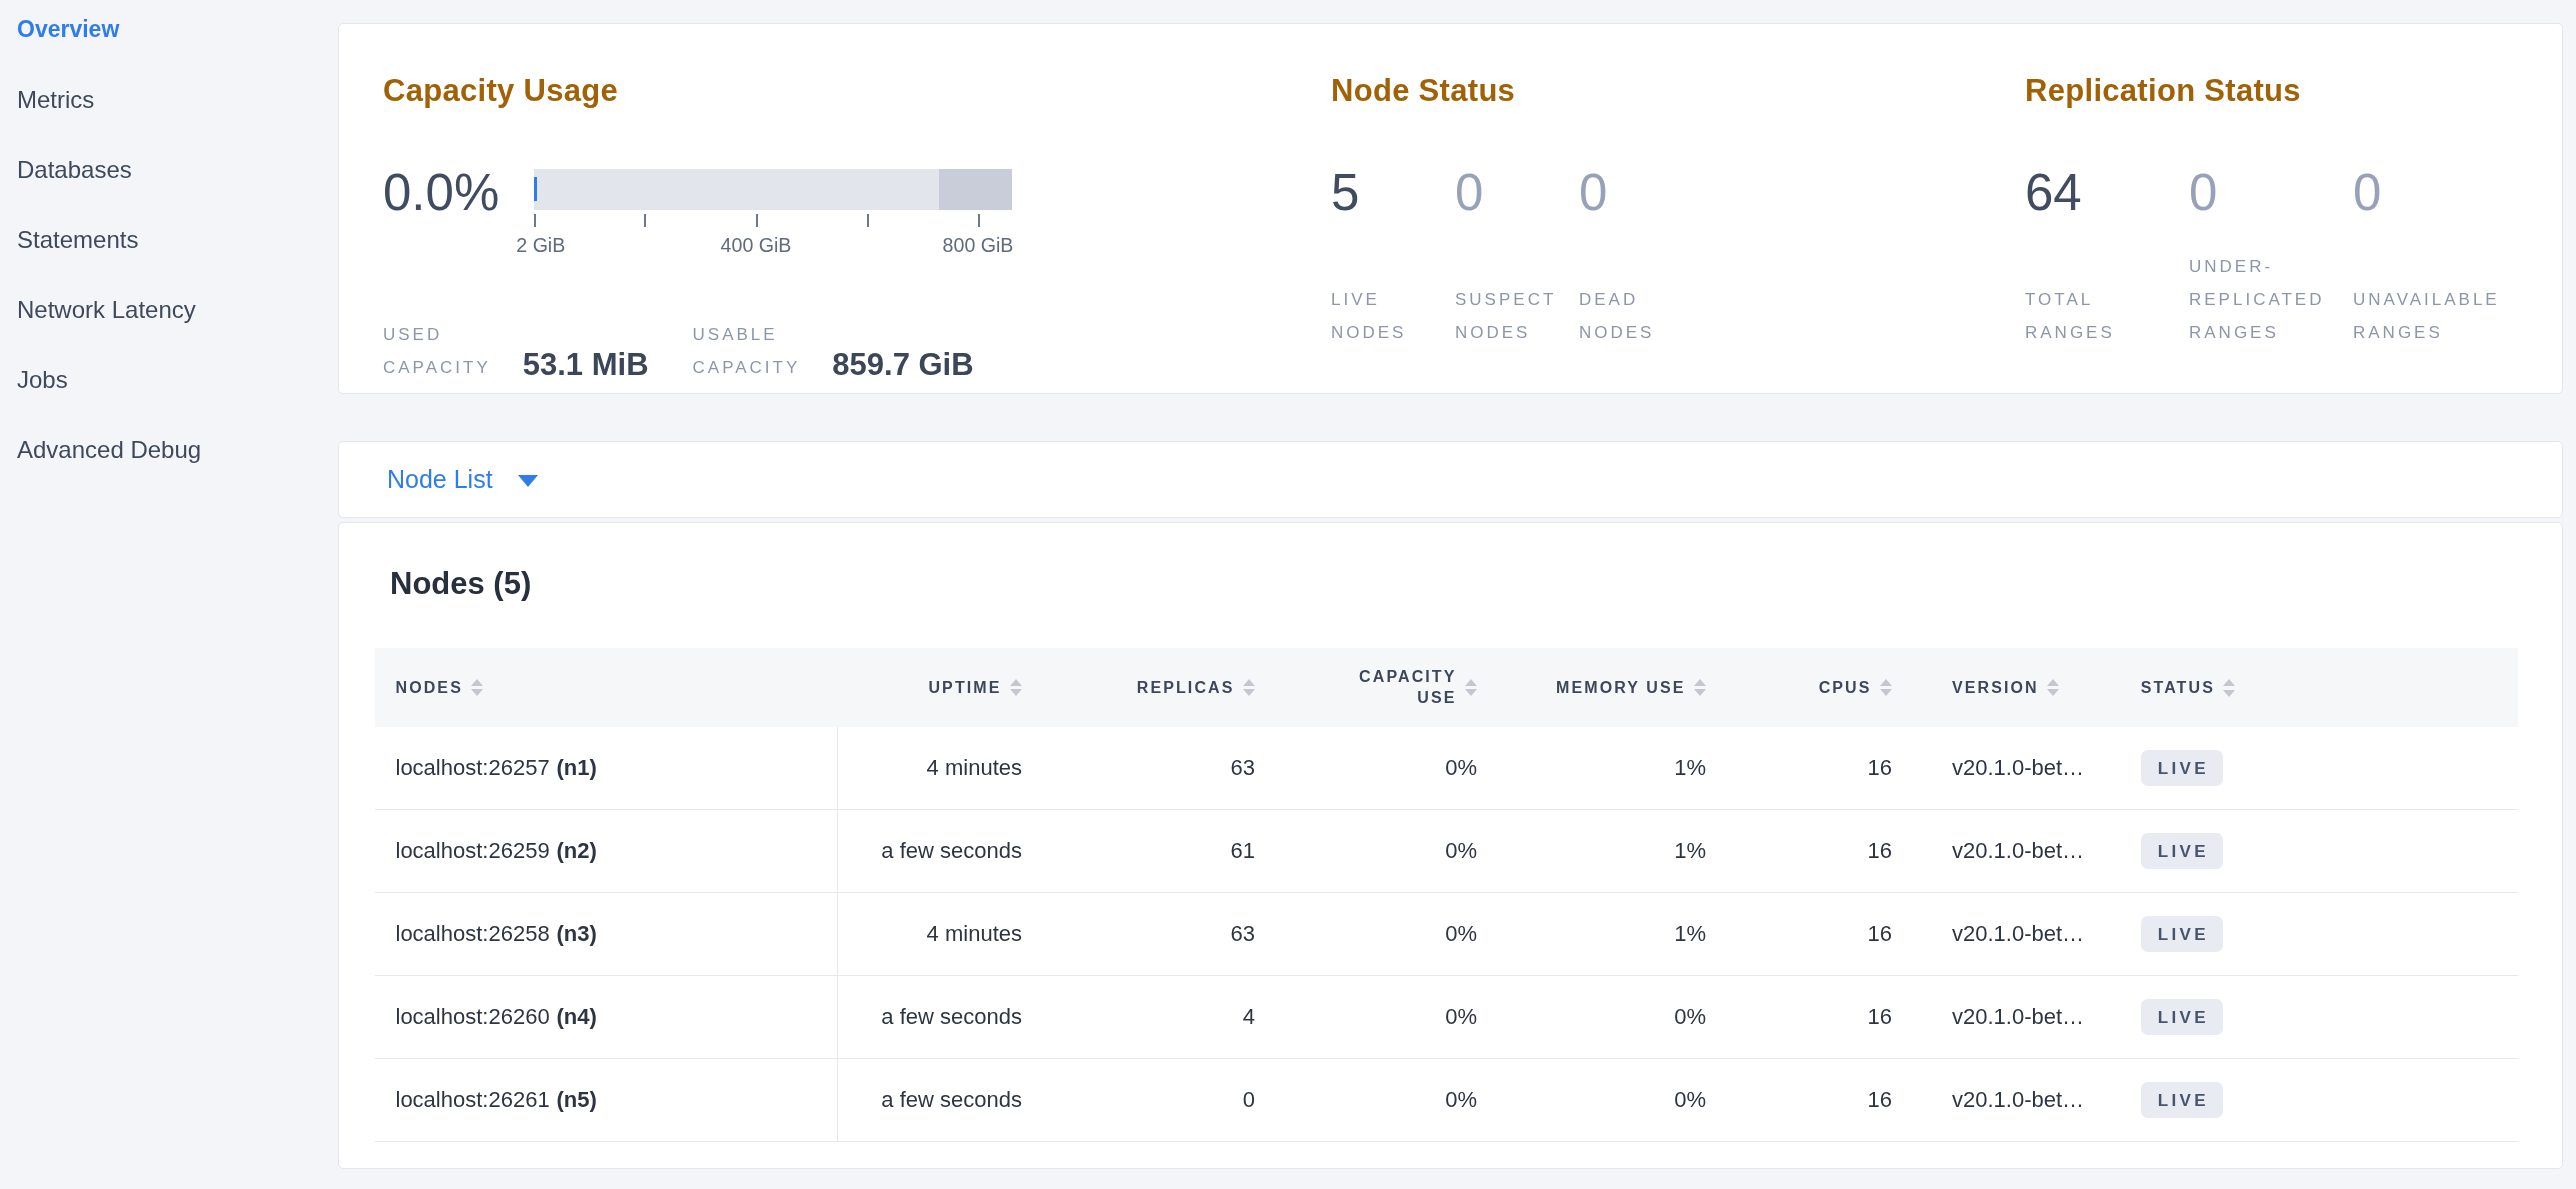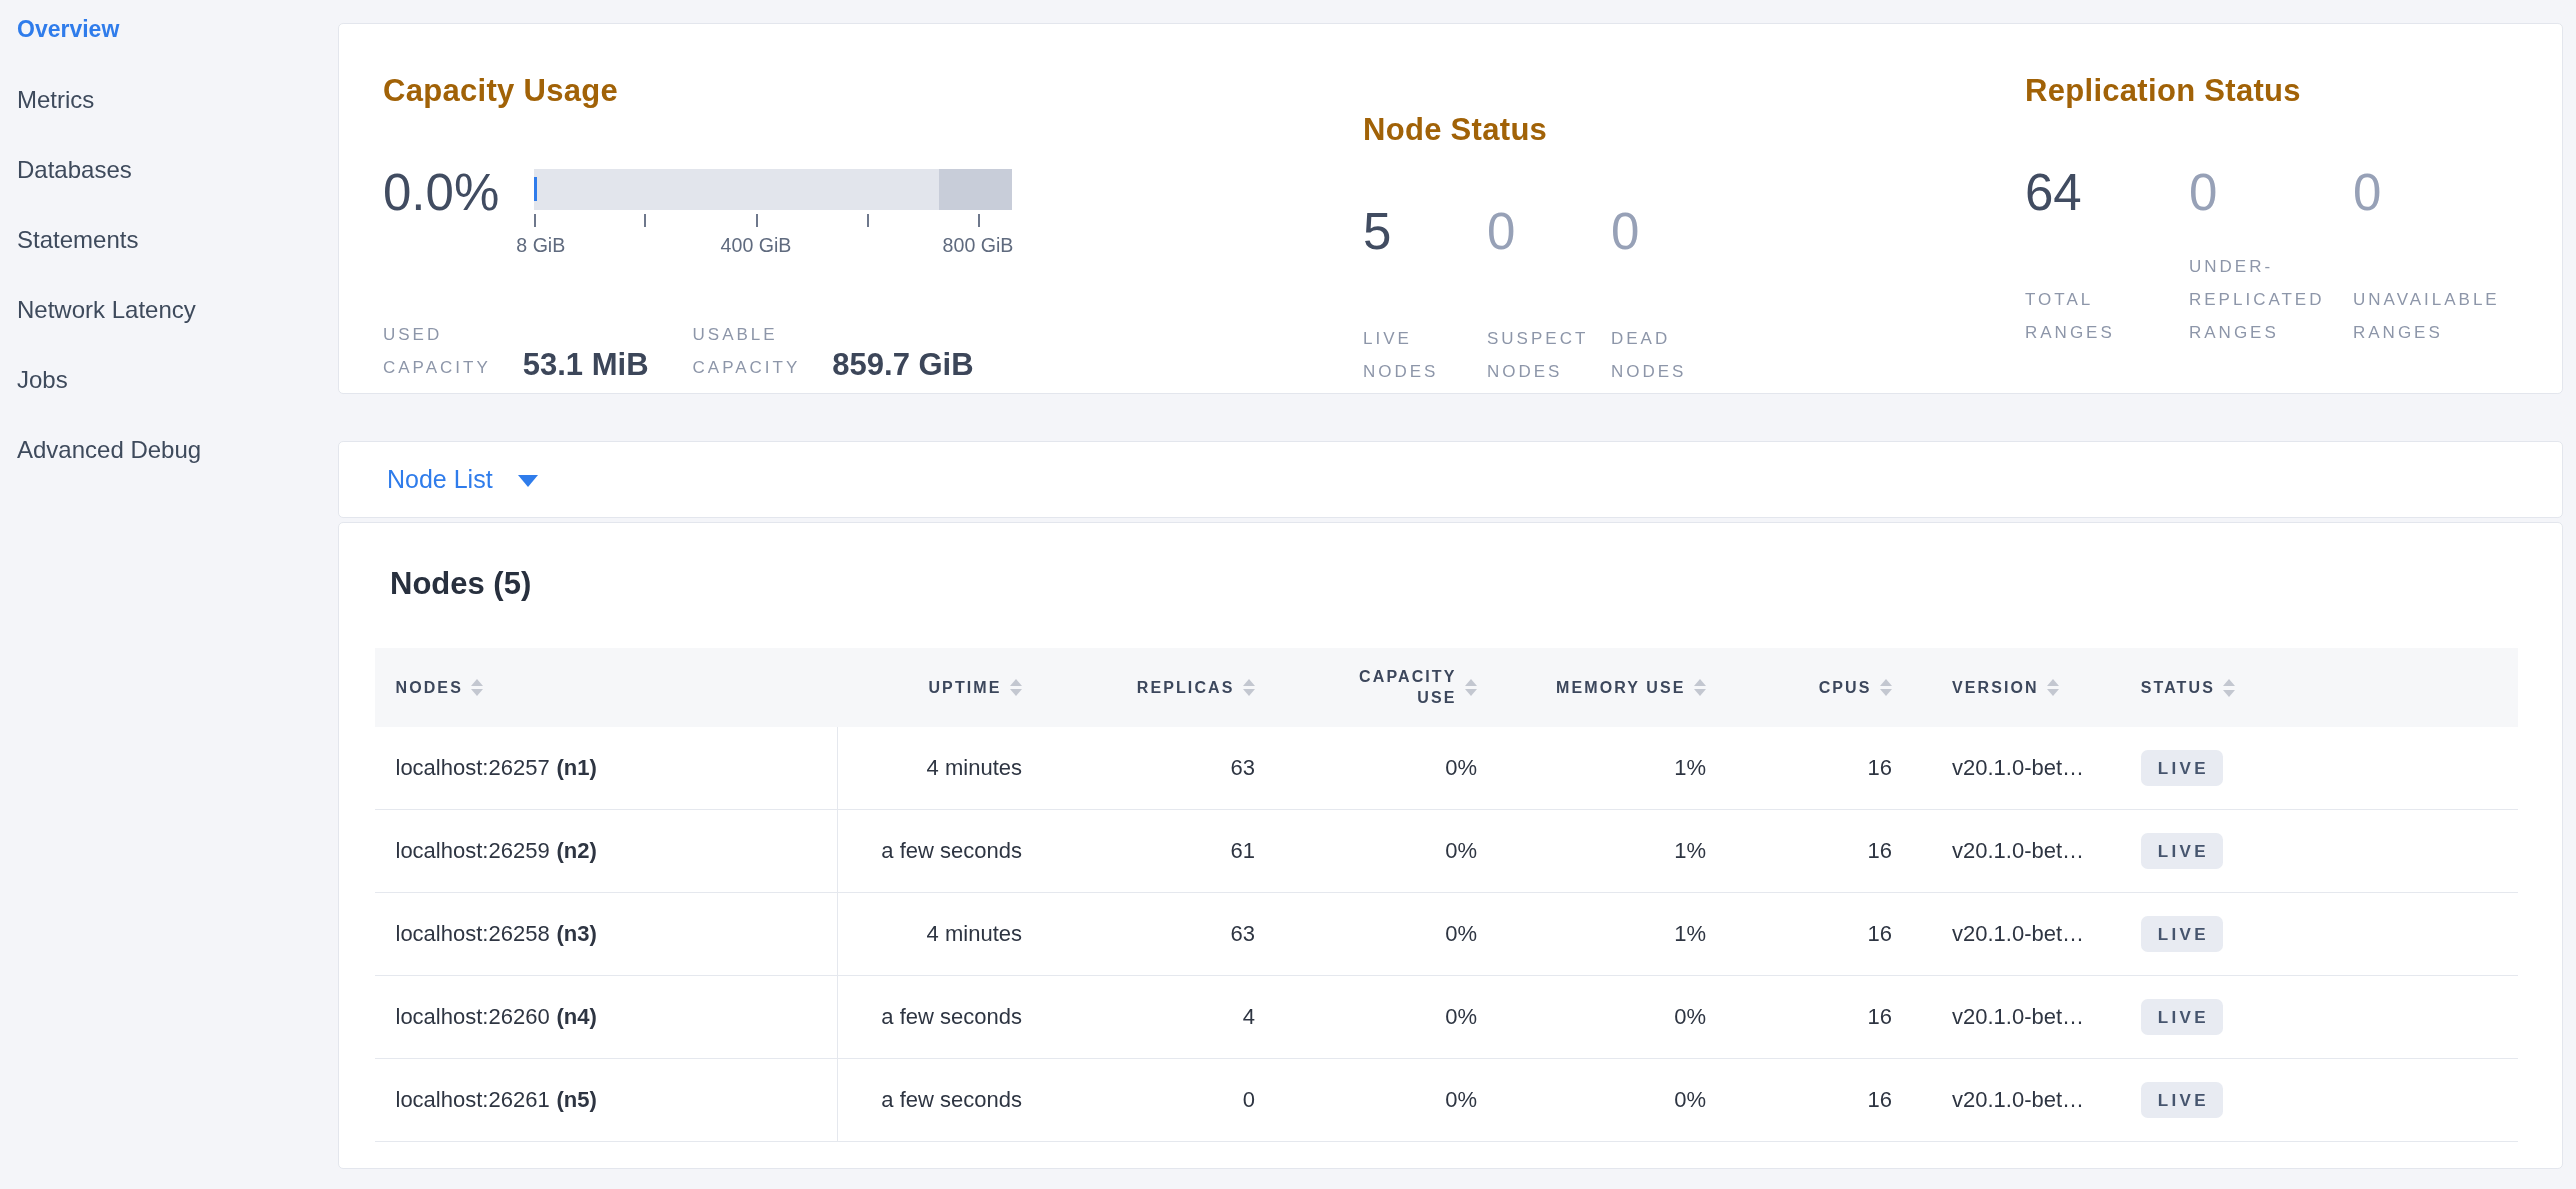--- a/index.html
+++ b/index.html
@@ -15,21 +15,21 @@
     font-size:24px;color:#3e4a5c;cursor:pointer;}
   .nav-item.active{color:#2f7ceb;font-weight:bold;font-size:23px;}
   
   .card{position:absolute;background:#ffffff;border:1.7px solid #e3e6ed;border-radius:5.1px;box-sizing:border-box;}
   #card-summary{left:338px;top:23px;width:2225px;height:371px;}
   #card-nodelist{left:338px;top:441px;width:2225px;height:77px;}
   #card-nodes{left:338px;top:522px;width:2225px;height:647px;}
   
   .sec{position:absolute;top:48px;}
   .sec-capacity{left:44px;}
-  .sec-nodes{left:1024px;margin-top:39px;}
+  .sec-nodes{left:992px;}
   .sec-repl{left:1686px;}
   .sec-title{font-size:31px;font-weight:bold;color:#a16207;line-height:38px;letter-spacing:0.3px;}
   .stat-row{display:flex;margin-top:56px;}
   .sec-nodes .stat{width:124px;}
   .sec-repl .stat{width:164px;}
   .stat-value{font-size:51px;line-height:53px;color:#97a1b7;}
   .stat-value.em{color:#414c61;}
   .stat-labels{height:130px;display:flex;flex-direction:column;justify-content:flex-end;}
   .stat-label-line{font-size:17px;letter-spacing:3px;color:#8d96a9;line-height:33px;white-space:nowrap;}
   
@@ -108,21 +108,21 @@
             <div class="bar-used"></div>
           </div>
           <div class="ticks">
             <div class="tick" style="left:0px"></div>
             <div class="tick" style="left:110px"></div>
             <div class="tick" style="left:222px"></div>
             <div class="tick" style="left:333px"></div>
             <div class="tick" style="left:444px"></div>
           </div>
           <div class="tick-labels">
-            <span class="tick-label" style="left:6.8px">8 GiB</span>
+            <span class="tick-label" style="left:6.8px">2 GiB</span>
             <span class="tick-label" style="left:222px">400 GiB</span>
             <span class="tick-label" style="left:444px">800 GiB</span>
           </div>
         </div>
       </div>
       <div class="cap-stats">
         <div class="cap-stat">
           <div class="lines">
             <span class="stat-label-line">USED</span>
             <span class="stat-label-line">CAPACITY</span>

